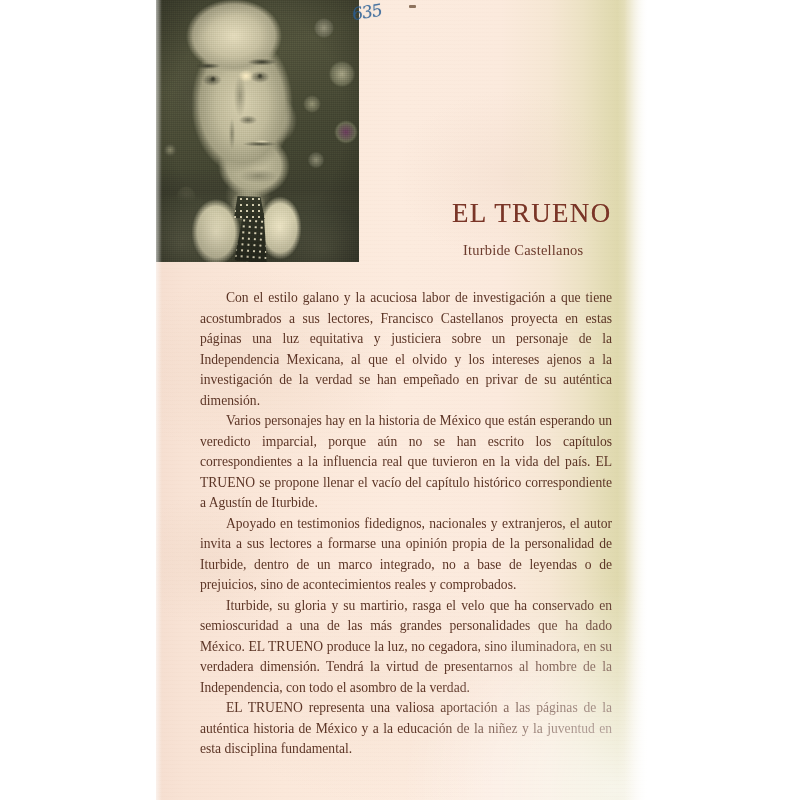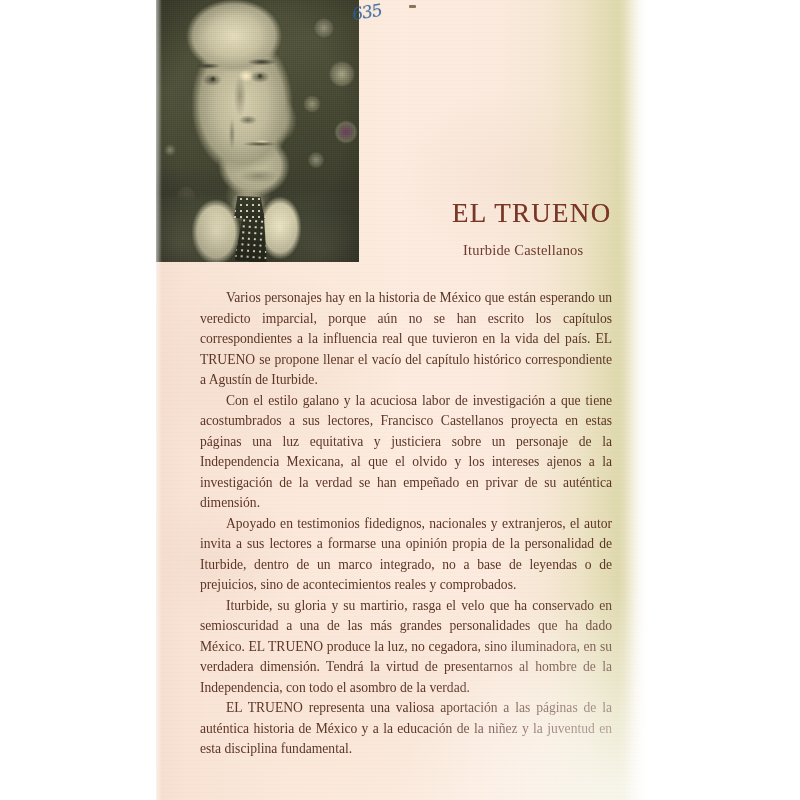--- a/index.html
+++ b/index.html
@@ -245,22 +245,22 @@
       <div class="ph-layer ph-vig"></div>
     </div>
 
     <div id="ink-mark">635</div>
     <div id="paper-fleck"></div>
 
     <div id="title">EL TRUENO</div>
     <div id="author">Iturbide Castellanos</div>
 
     <div id="blurb">
+      <p>Con el estilo galano y la acuciosa labor de investigación a que tiene acostumbrados a sus lectores, Francisco Castellanos proyecta en estas páginas una luz equitativa y justiciera sobre un personaje de la Independencia Mexicana, al que el olvido y los intereses ajenos a la investigación de la verdad se han empeñado en privar de su auténtica dimensión.</p>
       <p>Varios personajes hay en la historia de México que están esperando un veredicto imparcial, porque aún no se han escrito los capítulos correspondientes a la influencia real que tuvieron en la vida del país. EL TRUENO se propone llenar el vacío del capítulo histórico correspondiente a Agustín de Iturbide.</p>
-      <p>Con el estilo galano y la acuciosa labor de investigación a que tiene acostumbrados a sus lectores, Francisco Castellanos proyecta en estas páginas una luz equitativa y justiciera sobre un personaje de la Independencia Mexicana, al que el olvido y los intereses ajenos a la investigación de la verdad se han empeñado en privar de su auténtica dimensión.</p>
       <p>Apoyado en testimonios fidedignos, nacionales y extranjeros, el autor invita a sus lectores a formarse una opinión propia de la personalidad de Iturbide, dentro de un marco integrado, no a base de leyendas o de prejuicios, sino de acontecimientos reales y comprobados.</p>
       <p>Iturbide, su gloria y su martirio, rasga el velo que ha conservado en semioscuridad a una de las más grandes personalidades que ha dado México. EL TRUENO produce la luz, no cegadora, sino iluminadora, en su verdadera dimensión. Tendrá la virtud de presentarnos al hombre de la Independencia, con todo el asombro de la verdad.</p>
       <p>EL TRUENO representa una valiosa aportación a las páginas de la auténtica historia de México y a la educación de la niñez y la juventud en esta disciplina fundamental.</p>
     </div>
 
     <div id="cover-bloom"></div>
   </div>
 
   <div id="left-feather"></div>
   <div id="right-feather"></div>

